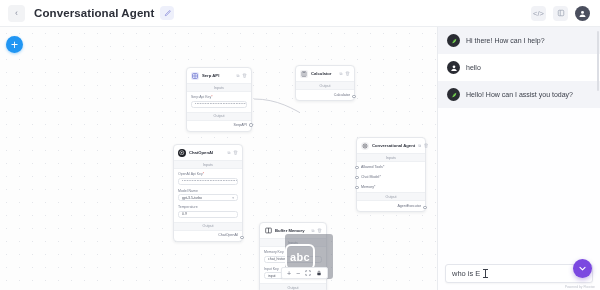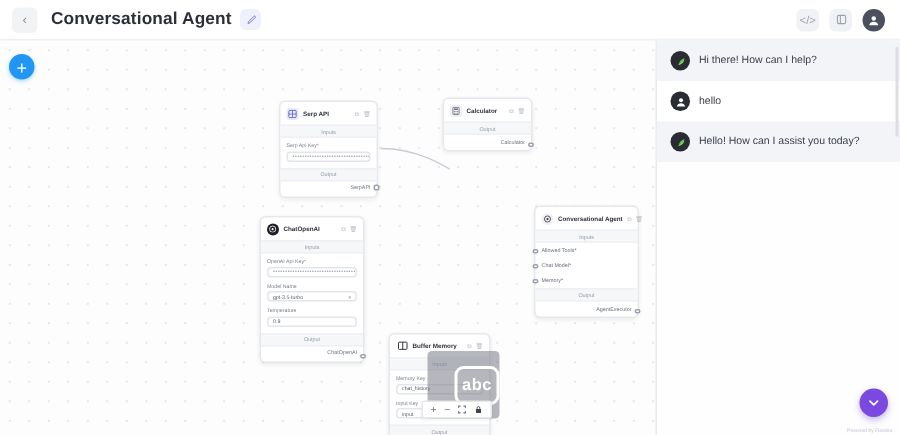--- a/index.html
+++ b/index.html
@@ -110,21 +110,21 @@
   #node-serpapi    { left: 186px; top: 40px;  width: 66px; }
   #node-calculator { left: 295px; top: 38px;  width: 60px; }
   #node-chatopenai { left: 173px; top: 117px; width: 70px; }
   #node-buffermem  { left: 259px; top: 195px; width: 68px; }
   #node-convagent  { left: 356px; top: 110px; width: 70px; }
 
   
   .abc-overlay {
     position: absolute; left: 285px; top: 207px; width: 48px; height: 45px;
     background: rgba(120,124,134,.55); border-radius: 3px; z-index: 14;
-    display: flex; align-items: center; justify-content: flex-end; pointer-events: none;
+    display: flex; align-items: center; justify-content: flex-start; pointer-events: none;
   }
   .abc-box {
     width: 30px; height: 26px; border: 2.2px solid #ffffff; border-radius: 6px;
     display: flex; align-items: center; justify-content: center;
     color: #ffffff; font-size: 11px; font-weight: bold; letter-spacing: .3px;
   }
 
   
   .canvas-toolbar {
     position: absolute; left: 281px; top: 240px; height: 12px;
@@ -449,20 +449,33 @@
           <svg width="8" height="8" viewBox="0 0 16 16">
             <path d="M12.5 3.5c0 5-3.2 8.2-7.6 9 .6-4.6 3-7.6 7.6-9z" fill="#7ed957"></path>
             <path d="M4 13c1.5-3 4-5.5 7.5-8" stroke="#3f8a2e" stroke-width="1" fill="none"></path>
           </svg>
         </div>
         <div class="msg-text">Hello! How can I assist you today?</div>
       </div>
 
     </div>
 
+    <div class="chat-input-wrap">
+      <div class="chat-input">
+        <div class="chat-input-text">
+          <span>who is E</span>
+          <span class="ibeam"></span>
+        </div>
+        <div class="send-btn">
+          <svg width="9" height="9" viewBox="0 0 16 16">
+            <path d="M1.5 8h11M8.5 3.5 13 8l-4.5 4.5" fill="none" stroke="#6b3fd4" stroke-width="1.8" stroke-linecap="round" stroke-linejoin="round"></path>
+          </svg>
+        </div>
+      </div>
+    </div>
   </div>
 
   <div class="scroll-fab">
     <svg width="9" height="9" viewBox="0 0 16 16">
       <path d="M3.5 6 8 10.5 12.5 6" fill="none" stroke="#ffffff" stroke-width="2" stroke-linecap="round" stroke-linejoin="round"></path>
     </svg>
   </div>
   <div class="brand-note">Powered by Flowise</div>
 
 </div>

